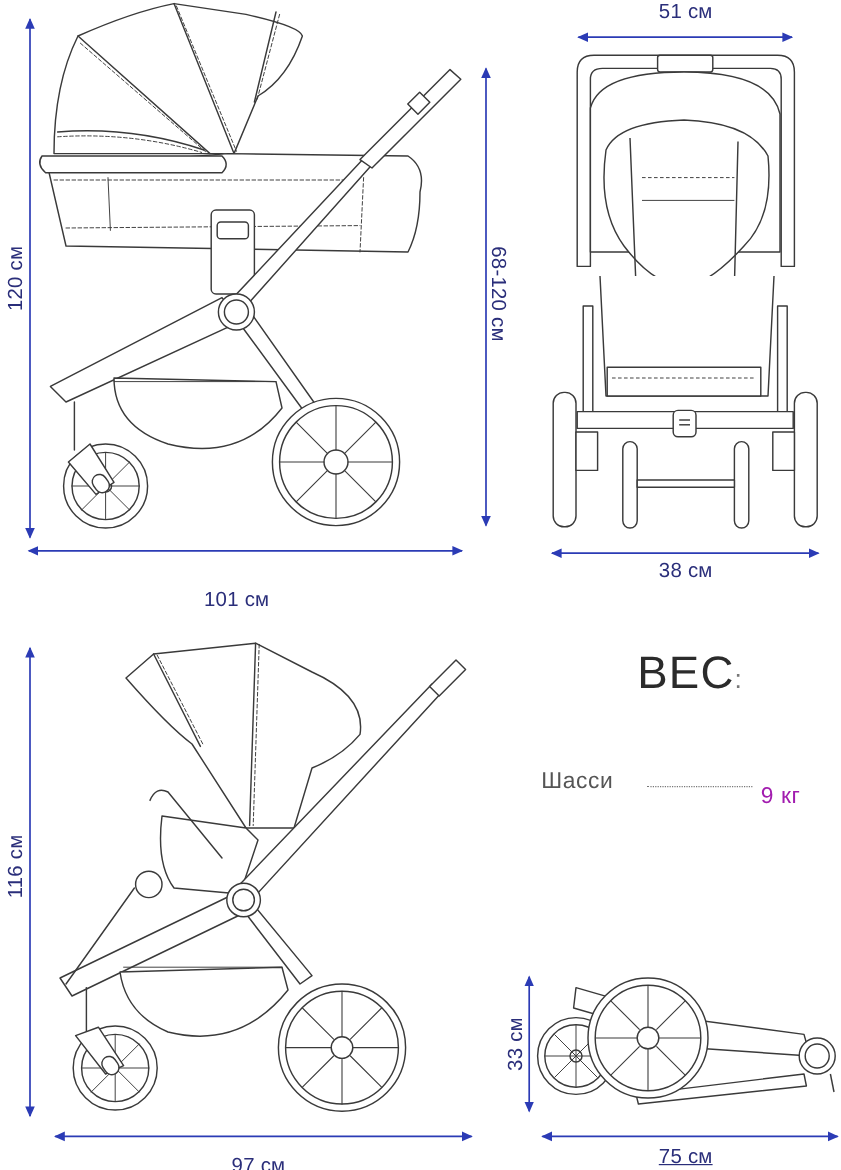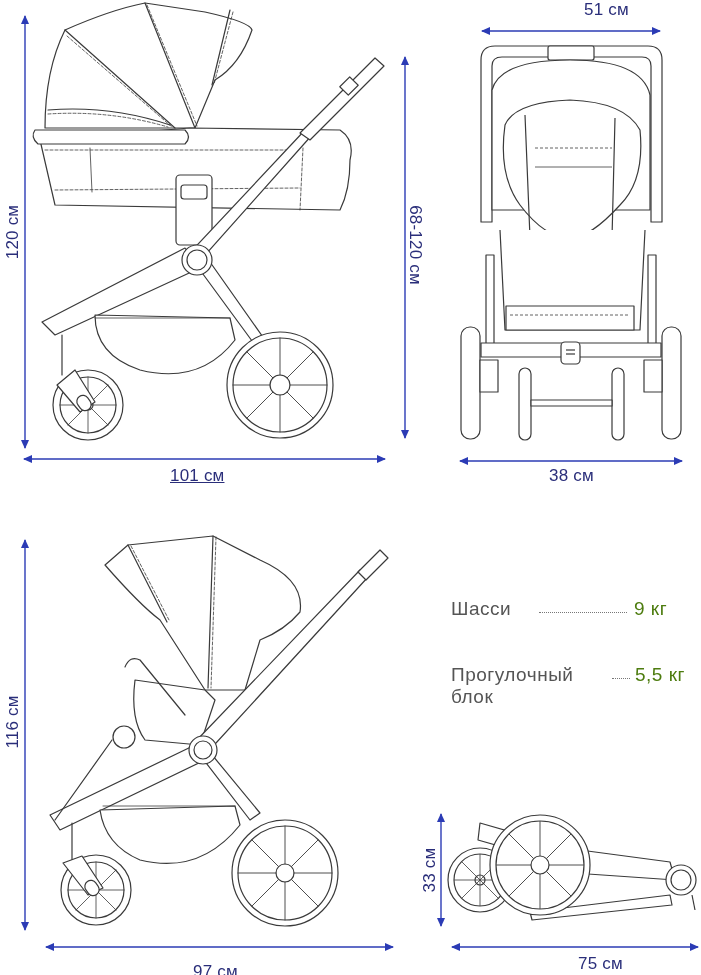--- a/index.html
+++ b/index.html
@@ -6,21 +6,21 @@
   body{width:701px;height:975px;position:relative;overflow:hidden;font-family:"Liberation Sans","DejaVu Sans",sans-serif;}
   svg.art{position:absolute;left:0;top:0;}
   .dim-label{position:absolute;color:#2a2e7a;font-size:17px;white-space:nowrap;letter-spacing:0.2px;}
   .dim-label.vert{transform-origin:center center;}
   .weight{position:absolute;left:447px;top:540px;width:254px;color:#333;}
   .weight-title{font-size:38px;letter-spacing:1px;color:#2b2b2b;margin-left:84px;font-weight:400;}
   .weight-title .colon{font-size:22px;color:#777;}
   .w-row{position:relative;height:38px;font-size:19px;color:#555;letter-spacing:0.5px;margin-top:28px;}
   .w-name{position:absolute;left:4px;top:0;}
   .w-dots{position:absolute;top:14px;border-bottom:1.5px dotted #777;height:0;}
-  .w-val{position:absolute;left:187px;top:0;color:#4d7c0f;}
+  .w-val{position:absolute;left:187px;top:12px;color:#a21caf;}
 </style>
 </head>
 <body>
 
 <svg class="art" width="701" height="975" viewBox="0 0 701 975" xmlns="http://www.w3.org/2000/svg">
   <defs>
     <marker id="arr" markerWidth="10" markerHeight="10" refX="8" refY="5" orient="auto-start-reverse" markerUnits="userSpaceOnUse">
       <path d="M0,1 L9,5 L0,9 Z" fill="#2b3bb5"></path>
     </marker>
   </defs>
@@ -214,36 +214,32 @@
         <line x1="533" y1="872" x2="509" y2="896"></line>
     </g>
     <circle cx="681" cy="880" r="15"></circle>
     <circle cx="681" cy="880" r="10"></circle>
     <line x1="692" y1="895" x2="695" y2="910"></line>
   </g>
 </svg>
 
 <div class="dim-label vert" style="left:-22px;top:222px;width:70px;text-align:center;transform:rotate(-90deg);">120 см</div>
 <div class="dim-label vert" style="left:370px;top:235px;width:90px;text-align:center;transform:rotate(90deg);">68-120 см</div>
-<div class="dim-label" style="left:170px;top:466px;text-decoration:underline;">101 см</div>
-
-<div class="dim-label" style="left:549px;top:0px;margin-left:35px;">51 см</div>
+<div class="dim-label" style="left:170px;top:490px;">101 см</div>
+
+<div class="dim-label" style="left:549px;top:0px;">51 см</div>
 <div class="dim-label" style="left:549px;top:466px;">38 см</div>
 
 <div class="dim-label vert" style="left:-22px;top:712px;width:70px;text-align:center;transform:rotate(-90deg);">116 см</div>
 <div class="dim-label" style="left:193px;top:962px;">97 см</div>
 
 <div class="dim-label vert" style="left:395px;top:860px;width:70px;text-align:center;transform:rotate(-90deg);">33 см</div>
-<div class="dim-label" style="left:578px;top:954px;">75 см</div>
+<div class="dim-label" style="left:549px;top:954px;text-decoration:underline;">75 см</div>
 
 <div class="weight">
+  <div class="weight-title"><span>ВЕС</span><span class="colon">:</span></div>
   <div style="height:30px;"></div>
   <div class="w-row">
     <span class="w-name">Шасси</span>
     <span class="w-dots" style="left:92px;width:88px;"></span>
     <span class="w-val">9 кг</span>
   </div>
-  <div class="w-row" style="height:48px;">
-    <span class="w-name"><span>Прогулочный</span><br><span>блок</span></span>
-    <span class="w-dots" style="left:165px;width:18px;"></span>
-    <span class="w-val" style="left:188px;">5,5 кг</span>
-  </div>
 </div>
 
 </body></html>

